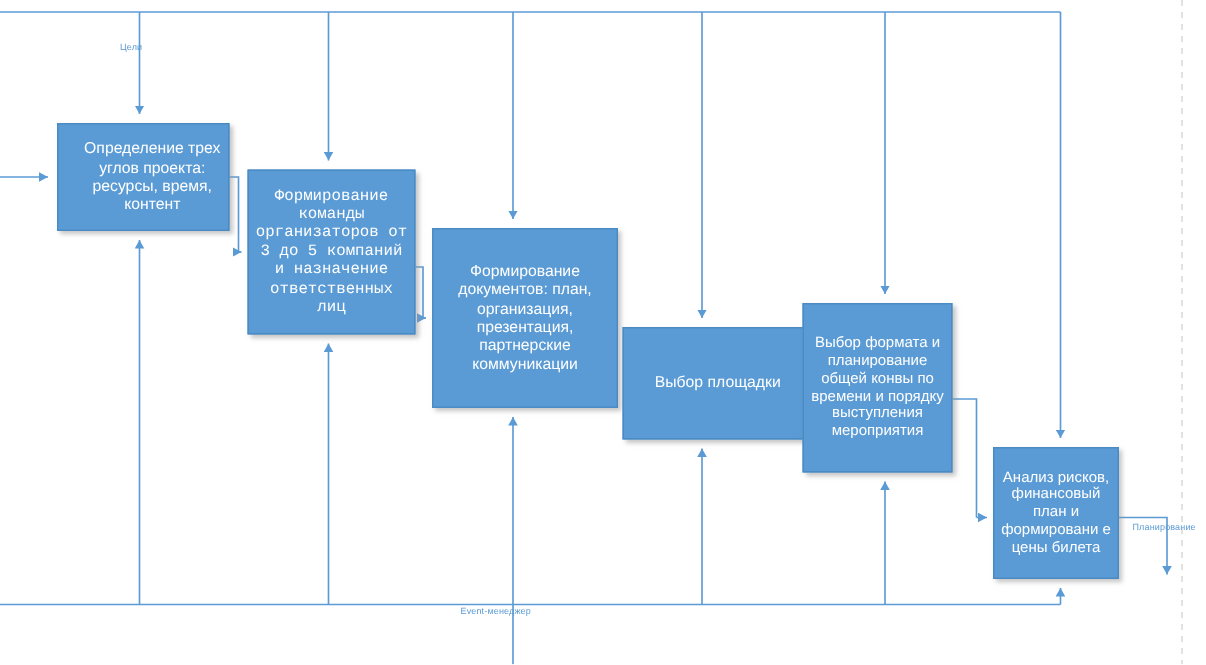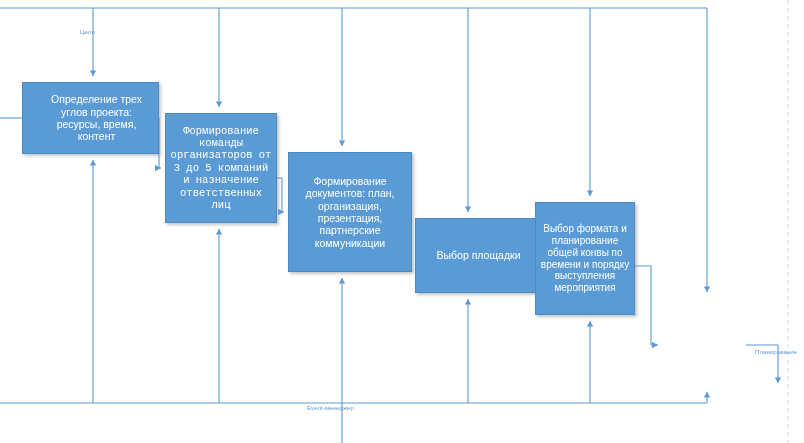--- a/index.html
+++ b/index.html
@@ -116,40 +116,43 @@
       <line x1="651" y1="345" x2="658" y2="345" stroke="#5B9BD5" stroke-width="1.1" marker-end="url(#arrowRight)"></line>
 
       <path d="M746,345 L778,345 L778,383" fill="none" stroke="#5B9BD5" stroke-width="1.1" marker-end="url(#arrowDown)"></path>
     </g>
 
     <g>
       <line x1="788" y1="0" x2="788" y2="443" stroke="#D9D9D9" stroke-width="1" stroke-dasharray="4,4"></line>
     </g>
   </svg>
 
-  <div class="proc-box" style="left:22px; top:82px; width:137px; height:72px; font-size:10.5px;padding-left:16px;">
+  <div class="proc-box" style="left:38px; top:82px; width:115px; height:72px; font-size:10.5px;padding-left:16px;">
     <span class="proc-label">Определение трех углов проекта: ресурсы, время, контент</span>
   </div>
 
   <div class="proc-box" style="left:165px; top:113px; width:112px; height:110px; font-size:10.5px;font-family:Liberation Mono, monospace;">
     <span class="proc-label">Формирование команды организаторов от 3 до 5 компаний и назначение ответственных лиц</span>
   </div>
 
   <div class="proc-box" style="left:288px; top:152px; width:124px; height:120px; font-size:10.5px;align-items:center;">
     <span class="proc-label">Формирование документов: план, организация, презентация, партнерские коммуникации</span>
   </div>
 
   <div class="proc-box" style="left:415px; top:218px; width:127px; height:75px; font-size:10.5px;">
     <span class="proc-label">Выбор площадки</span>
   </div>
 
   <div class="proc-box" style="left:535px; top:202px; width:100px; height:113px; font-size:10px;">
     <span class="proc-label">Выбор формата и планирование общей конвы по времени и порядку выступления мероприятия</span>
   </div>
 
+  <div class="proc-box" style="left:662px; top:298px; width:84px; height:88px; font-size:10px;">
+    <span class="proc-label">Анализ рисков, финансовый план и формировани е цены билета</span>
+  </div>
 
   <div class="edge-label" style="left:80px; top:29px;">Цели</div>
 
   <div class="edge-label" style="left:307px; top:405px;">Event-менеджер</div>
 
   <div class="edge-label" style="left:755px; top:349px;">Планирование</div>
 
 </div>
 
 </body></html>

